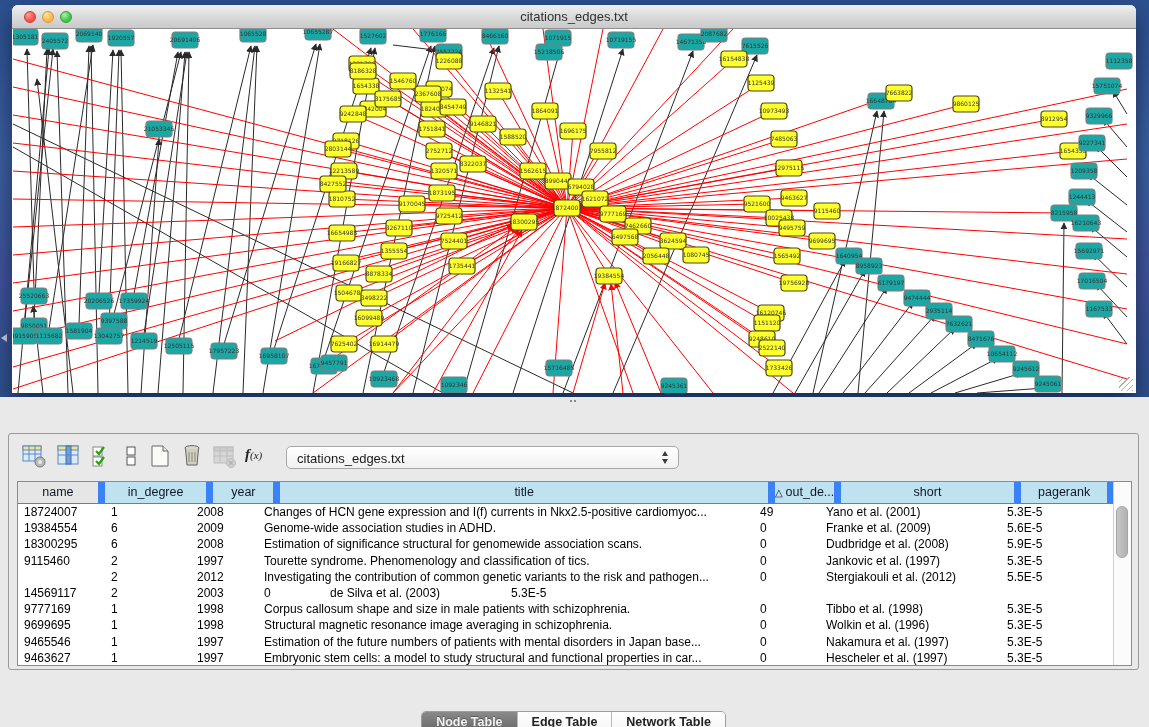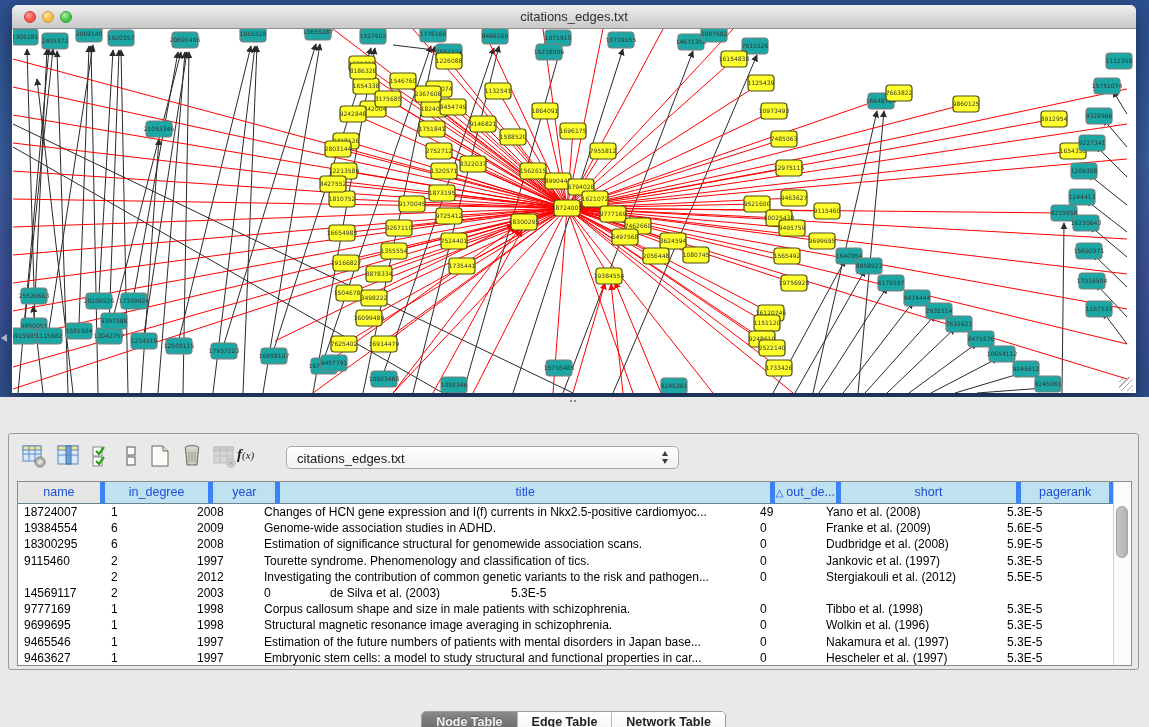--- a/index.html
+++ b/index.html
@@ -50,22 +50,22 @@
   .combo .val{position:absolute;left:10px;top:4px;font-size:13px;color:#1a1a1a;}
   .combo .steppers{position:absolute;right:10px;top:4px;}
   .combo .steppers div{width:0;height:0;border-left:3.5px solid transparent;border-right:3.5px solid transparent;}
   .combo .up{border-bottom:5px solid #3b3b3b;margin-bottom:3px;}
   .combo .dn{border-top:5px solid #3b3b3b;}
 
   
   .grid{position:absolute;left:8px;top:47px;width:1115px;height:185px;background:#fff;
     border:1px solid #8b8b8b;box-sizing:border-box;}
   .hdr{position:absolute;left:0;top:0;height:22px;width:1096px;display:flex;}
-  .hcell{box-sizing:border-box;border-right:5px solid #3b82f6;border-bottom:1px solid #69828e;
-    background:#bfe2f1;font-size:12.5px;color:#1d4ed8;text-align:center;line-height:21px;
+  .hcell{box-sizing:border-box;border-right:7px solid #3b82f6;border-bottom:1px solid #69828e;
+    background:#bfe2f1;font-size:12.5px;color:#0f172a;text-align:center;line-height:21px;
     overflow:hidden;white-space:nowrap;}
   .hcell.first{background:#e6e6e6;border-left:none;}
   .hcell .sort{font-size:10px;margin-right:3px;}
   .hfill{flex:1;background:#f2f2f2;border-bottom:1px solid #c0c0c0;}
   .rows{position:absolute;left:0;top:22px;width:1096px;}
   .trow{display:flex;height:16.2px;font-size:12px;color:#000;}
   .tcell{box-sizing:border-box;padding-left:6px;overflow:hidden;white-space:nowrap;line-height:16px;}
   .vscroll{position:absolute;right:0;top:0;bottom:0;width:17px;background:#fbfbfb;border-left:1px solid #d0d0d0;}
   .vthumb{position:absolute;left:2px;top:24px;width:12px;height:52px;border-radius:7px;
     background:linear-gradient(90deg,#c7c7c7,#b2b2b2);border:1px solid #a3a3a3;box-sizing:border-box;}
@@ -615,21 +615,21 @@
         </span>
       <span class="tb-icon" style="left:202px">
         <svg width="26" height="26" opacity="0.55">
             <rect x="3" y="4" width="19" height="16" fill="#c9c9c9" stroke="#9a9a9a"></rect>
             <rect x="3" y="4" width="19" height="4" fill="#b5b5b5" stroke="#9a9a9a"></rect>
             <path d="M3 13h19M9 4v16M16 4v16" stroke="#9a9a9a"></path>
             <circle cx="20" cy="20" r="4.5" fill="#bdbdbd" stroke="#999"></circle>
             <path d="M18 18l4 4M22 18l-4 4" stroke="#888" stroke-width="1.4"></path>
           </svg>
         </span>
-      <span class="tb-icon" style="left:228px;top:12px;font-size:15px;font-style:italic;font-family:'Liberation Serif',serif;color:#222"><b>f</b><span style="font-size:11px">(x)</span></span>
+      <span class="tb-icon" style="left:236px;top:12px;font-size:15px;font-style:italic;font-family:'Liberation Serif',serif;color:#222"><b>f</b><span style="font-size:11px">(x)</span></span>
       <div class="combo">
         <span class="val">citations_edges.txt</span>
         <span class="steppers">
             <div class="up"></div>
             <div class="dn"></div>
           </span>
       </div>
     </div>
 
     <div class="grid">
@@ -643,21 +643,21 @@
           <div class="hcell" style="width: 93px;"><span>pagerank</span></div>
           <div class="hfill"></div>
         </div>
       <div class="rows" id="tbody">
           <div class="trow">
             <div class="tcell" style="width: 87px;">18724007</div>
             <div class="tcell" style="width: 86px;">1</div>
             <div class="tcell" style="width: 67px;">2008</div>
             <div class="tcell" style="width: 496px;">Changes of HCN gene expression and I(f) currents in Nkx2.5-positive cardiomyoc...</div>
             <div class="tcell" style="width: 66px;">49</div>
-            <div class="tcell" style="width: 181px;">Yano et al. (2008)</div>
+            <div class="tcell" style="width: 181px;">Yano et al. (2001)</div>
             <div class="tcell" style="width: 93px;">5.3E-5</div>
           </div>
           <div class="trow">
             <div class="tcell" style="width: 87px;">19384554</div>
             <div class="tcell" style="width: 86px;">6</div>
             <div class="tcell" style="width: 67px;">2009</div>
             <div class="tcell" style="width: 496px;">Genome-wide association studies in ADHD.</div>
             <div class="tcell" style="width: 66px;">0</div>
             <div class="tcell" style="width: 181px;">Franke et al. (2009)</div>
             <div class="tcell" style="width: 93px;">5.6E-5</div>

